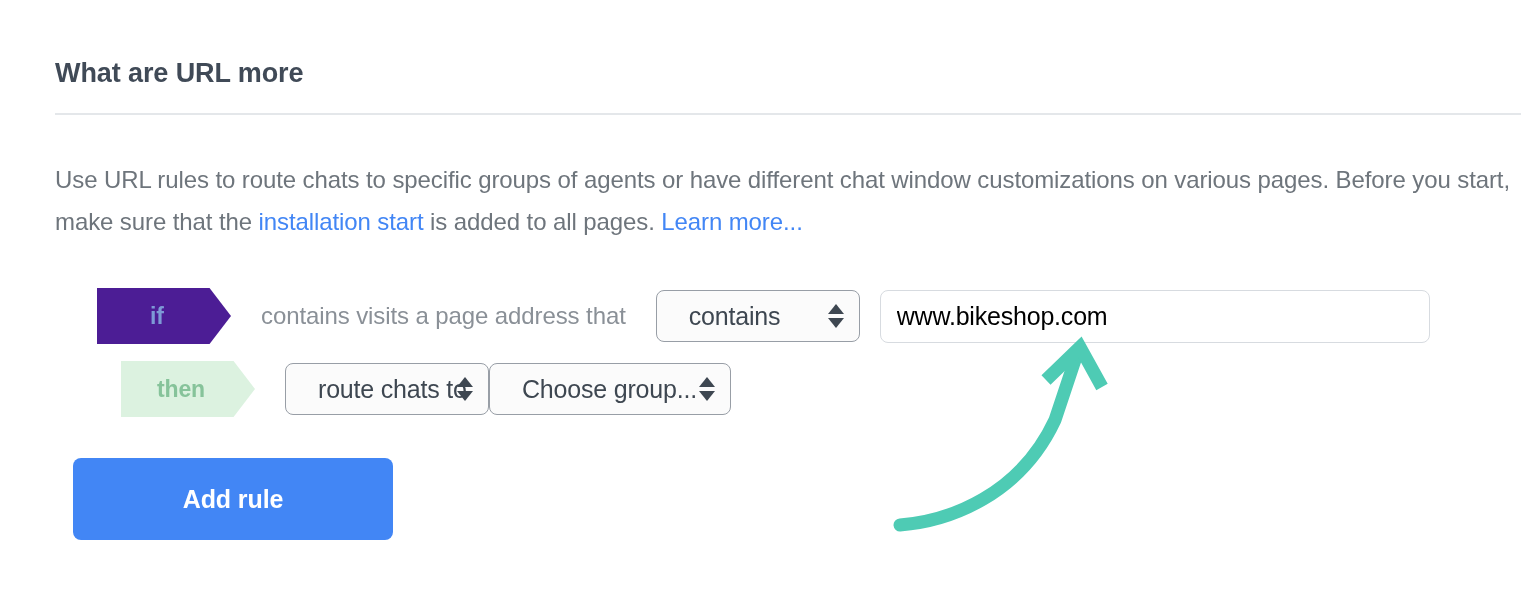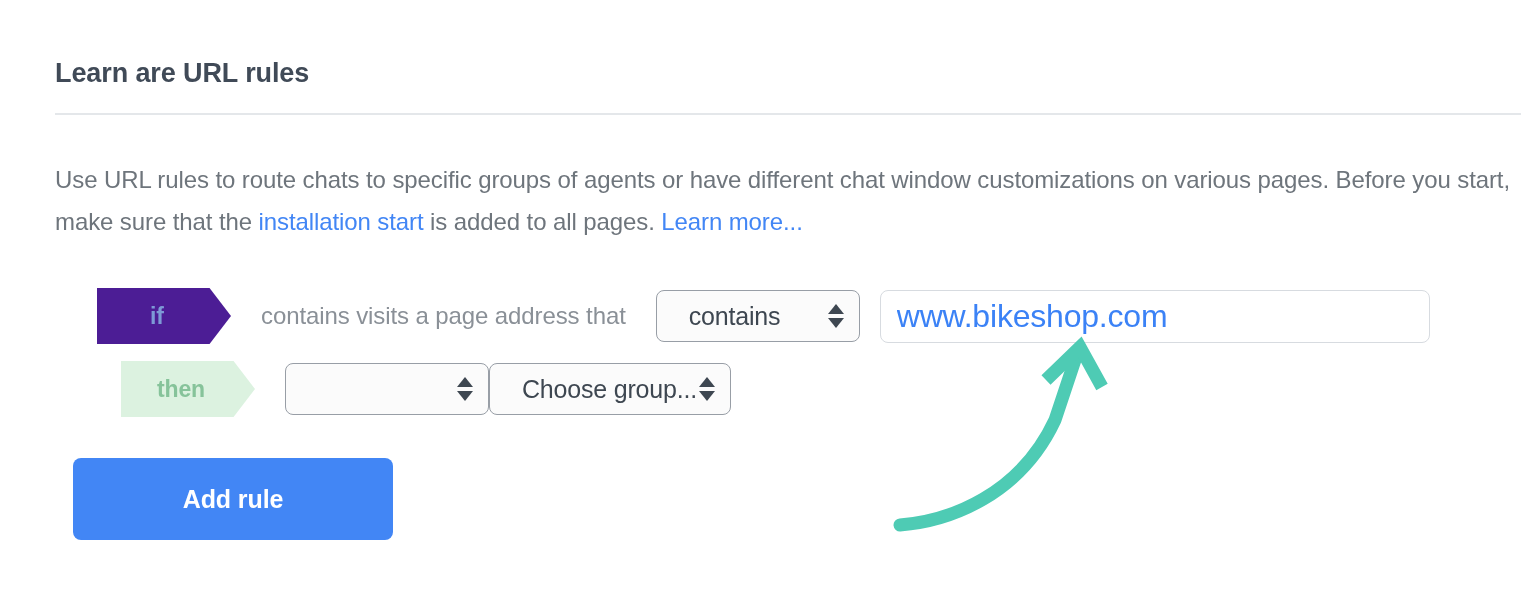--- a/index.html
+++ b/index.html
@@ -154,22 +154,22 @@
   .url-input {
     width: 550px;
     height: 53px;
     box-sizing: border-box;
     margin-left: 20px;
     background: #ffffff;
     border: 1px solid #d7dbe0;
     border-radius: 8px;
     padding: 0 16px;
     font-family: "Liberation Sans", sans-serif;
-    font-size: 32px;
-    color: #3b82f6;
+    font-size: 25px;
+    color: #000000;
     letter-spacing: -0.2px;
     outline: none;
   }
   .url-input::placeholder { color: #aab0b7; }
 
   
   .add-rule-button {
     position: absolute;
     left: 73px;
     top: 458px;
@@ -194,21 +194,21 @@
     width: 260px;
     height: 225px;
     pointer-events: none;
   }
 </style>
 </head>
 <body>
 
 <div class="page">
 
-  <div class="section-title">Learn are URL rules</div>
+  <div class="section-title">What are URL more</div>
   <div class="title-divider"></div>
 
   <div class="description">
     <span>Use URL rules to route chats to specific groups of agents or have different chat window customizations on various pages. Before you start, make sure that the </span><a class="link" href="#">installation start</a><span> is added to all pages. </span><a class="link" href="#">Learn more...</a>
   </div>
 
   <div class="rule-builder">
 
     <div class="rule-row row-if">
       <div class="badge badge-if">if</div>
@@ -219,20 +219,21 @@
           <span class="tri tri-up"></span>
           <span class="tri tri-down"></span>
         </span>
       </div>
       <input class="url-input" type="text" value="www.bikeshop.com" style="">
     </div>
 
     <div class="rule-row row-then">
       <div class="badge badge-then">then</div>
       <div class="select select-action" style="margin-left:30px;">
+        <span>route chats to</span>
         <span class="spinner">
           <span class="tri tri-up"></span>
           <span class="tri tri-down"></span>
         </span>
       </div>
       <div class="select select-group">
         <span>Choose group...</span>
         <span class="spinner">
           <span class="tri tri-up"></span>
           <span class="tri tri-down"></span>

